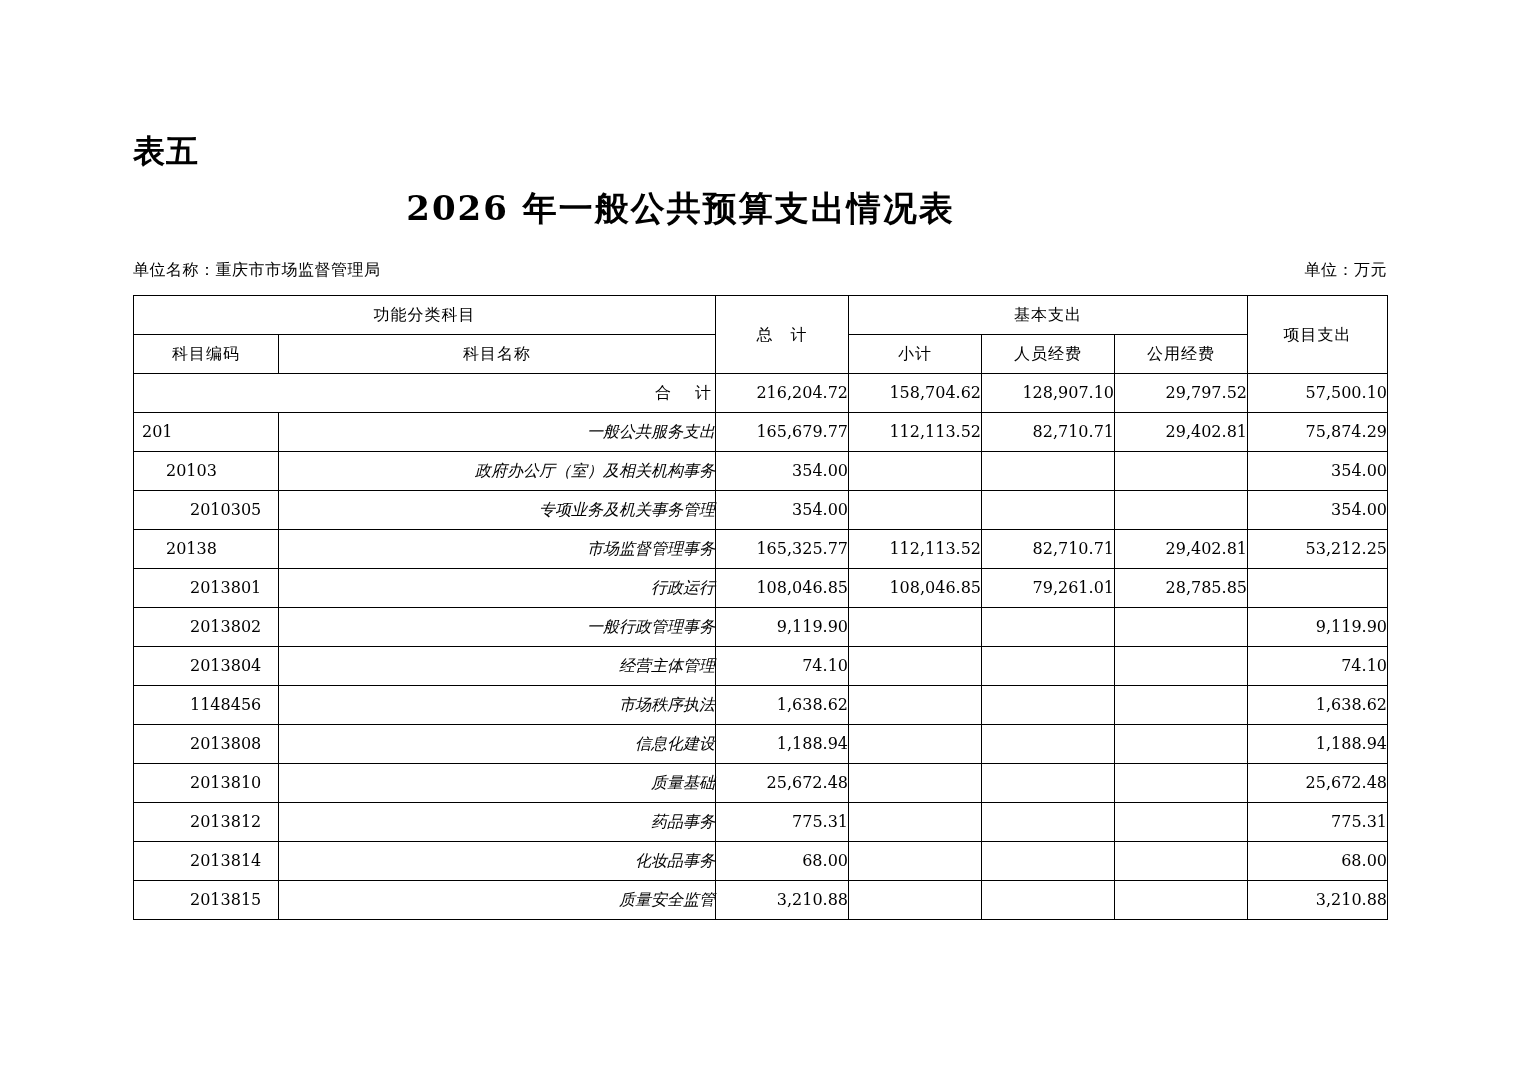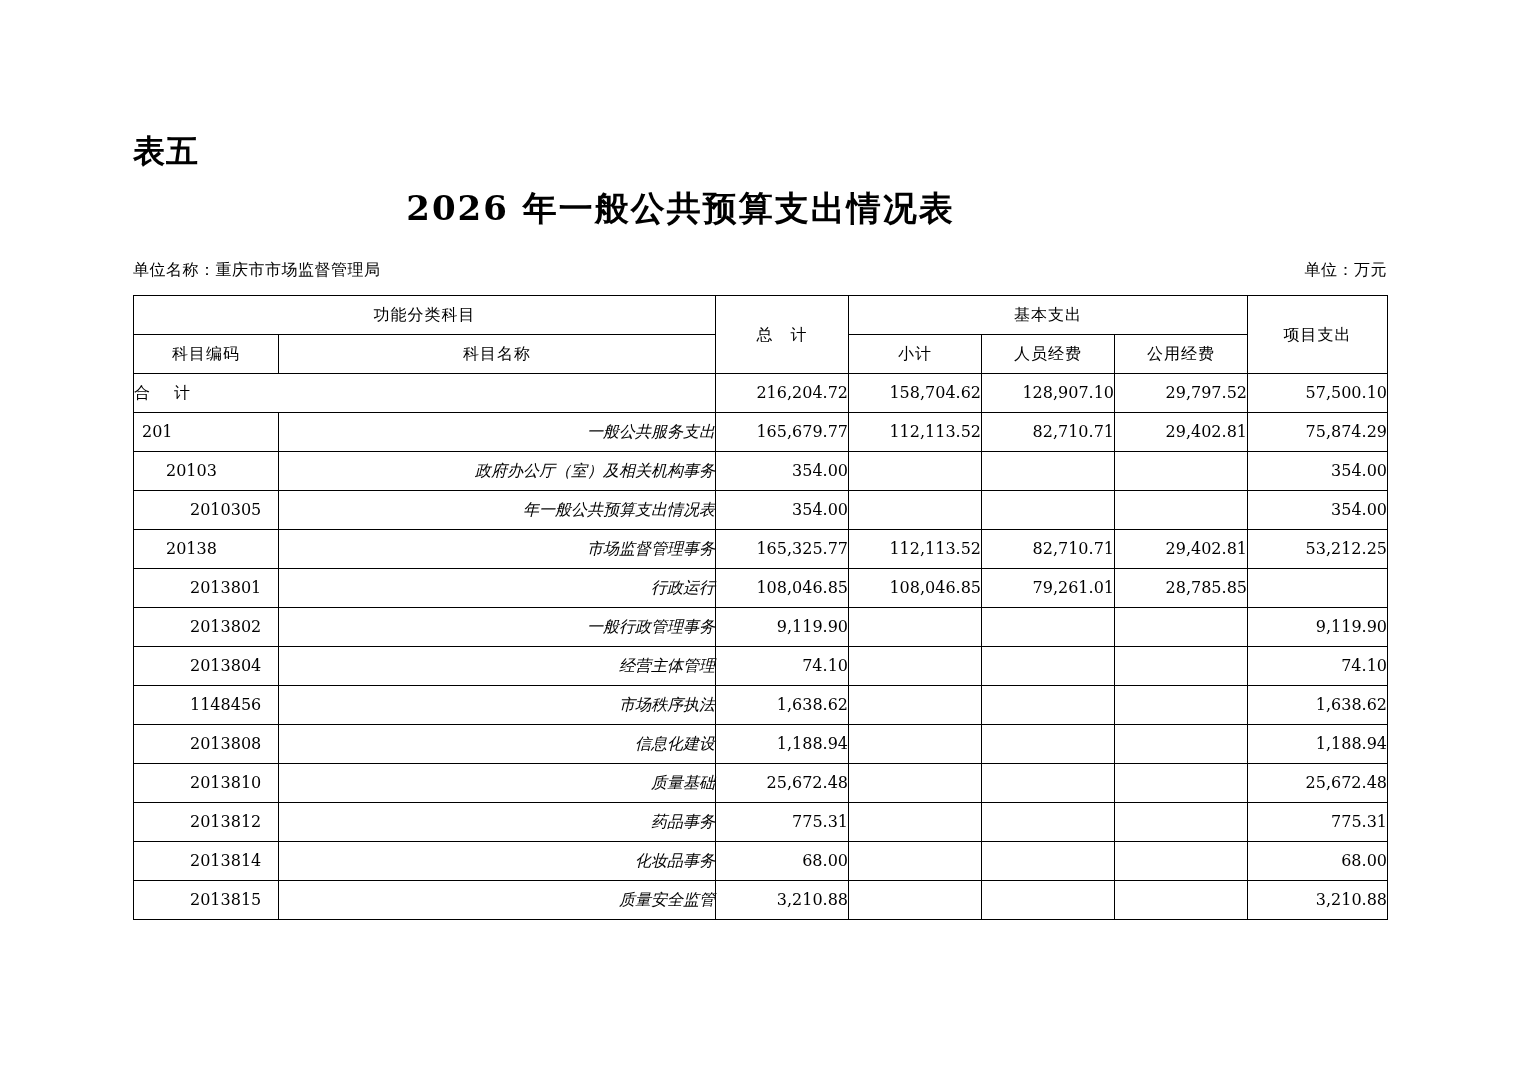--- a/index.html
+++ b/index.html
@@ -97,21 +97,21 @@
     text-align: right;
     white-space: pre;
     font-style: italic;
   }
   .num {
     text-align: right;
     padding-right: 10px;
     font-family: "DejaVu Serif", "Liberation Serif", serif;
   }
   .center-span {
-    text-align: left;
+    text-align: right;
     letter-spacing: 4px;
   }
   col.code { width: 145px; }
   col.name { width: 437px; }
   col.total { width: 133px; }
   col.sub { width: 133px; }
   col.person { width: 133px; }
   col.public { width: 133px; }
   col.project { width: 140px; }
 </style>
@@ -175,21 +175,21 @@
           <td class="c-code" style="padding-left: 32px;">20103</td>
           <td class="c-name" style="padding-left: 40px;">政府办公厅（室）及相关机构事务</td>
           <td class="num">354.00</td>
           <td class="num"></td>
           <td class="num"></td>
           <td class="num"></td>
           <td class="num">354.00</td>
         </tr>
         <tr>
           <td class="c-code" style="padding-left: 56px;">2010305</td>
-          <td class="c-name" style="padding-left: 62px;">年一般公共预算支出情况表</td>
+          <td class="c-name" style="padding-left: 62px;">专项业务及机关事务管理</td>
           <td class="num">354.00</td>
           <td class="num"></td>
           <td class="num"></td>
           <td class="num"></td>
           <td class="num">354.00</td>
         </tr>
         <tr>
           <td class="c-code" style="padding-left: 32px;">20138</td>
           <td class="c-name" style="padding-left: 40px;">市场监督管理事务</td>
           <td class="num">165,325.77</td>

